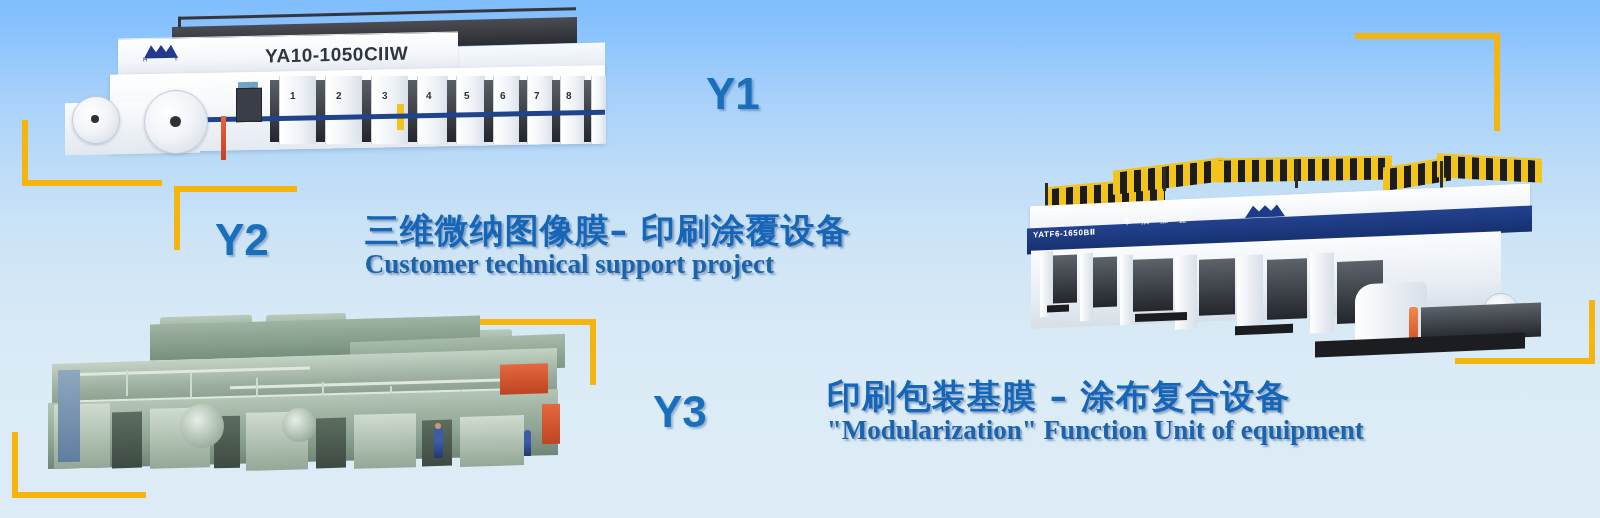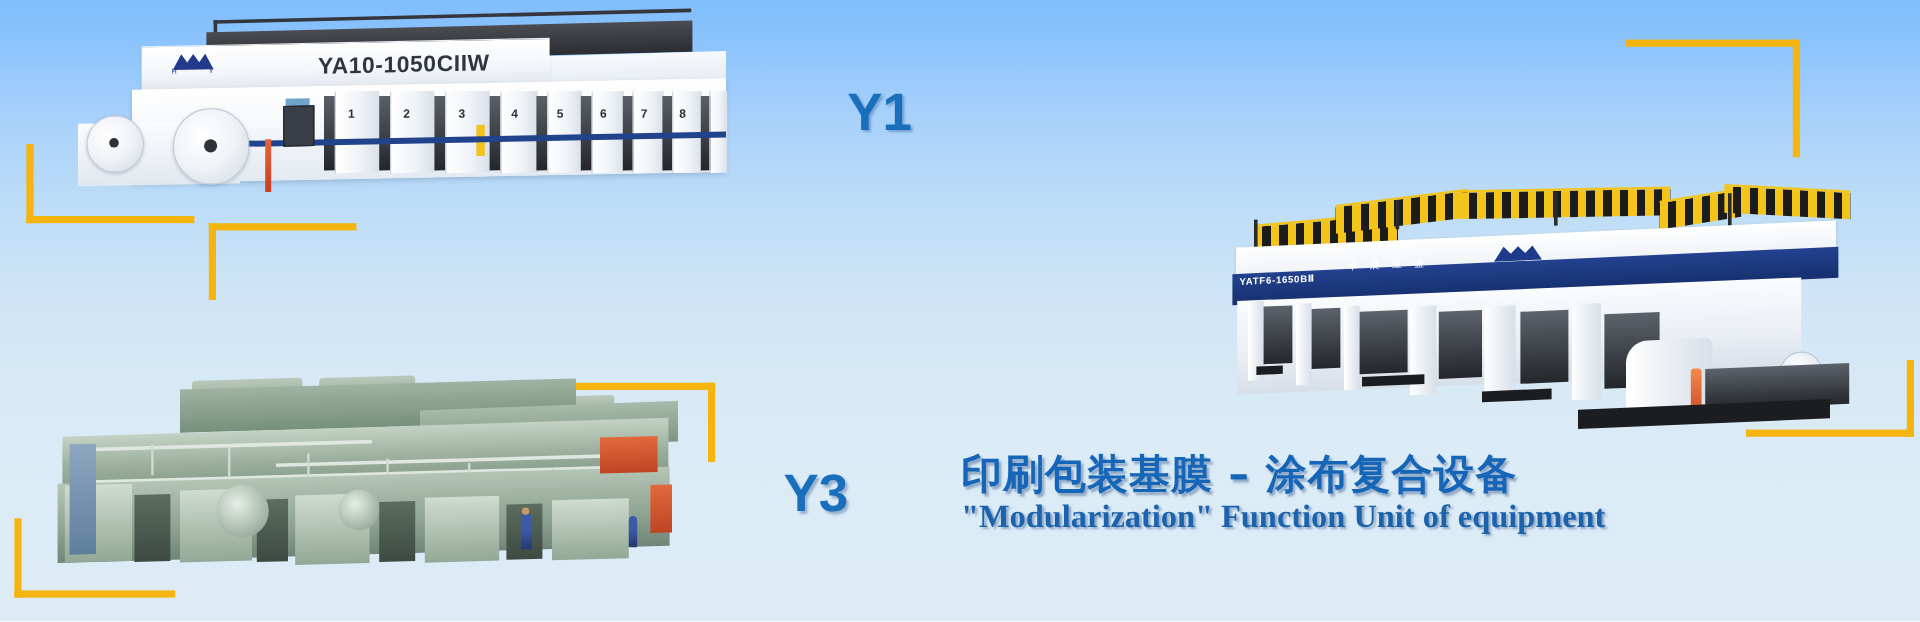--- a/index.html
+++ b/index.html
@@ -463,22 +463,29 @@
 
     <div class="mb-person" style="left:404px; top:120px;"></div>
     <div class="mb-head" style="left:405px; top:115px;"></div>
     <div class="mb-person" style="left:494px; top:122px; width:7px; height:26px;"></div>
   </div>
 
   <div class="row" style="left:706px; top:72px;">
     <div class="ycode">Y1</div>
   </div>
 
+  <div class="row" style="left:215px; top:218px;">
+    <div class="ycode">Y2</div>
+    <div class="textcol" style="margin-left:96px; margin-top:-6px;">
+      <div class="cn-title">三维微纳图像膜– 印刷涂覆设备</div>
+      <div class="en-title">Customer technical support project</div>
+    </div>
+  </div>
 
   <div class="row" style="left:653px; top:390px;">
     <div class="ycode">Y3</div>
-    <div class="textcol" style="margin-left:94px; margin-top:-12px;">
+    <div class="textcol" style="margin-left:120px; margin-top:-12px;">
       <div class="cn-title">印刷包装基膜 –  涂布复合设备</div>
       <div class="en-title">"Modularization" Function Unit of equipment</div>
     </div>
   </div>
 
 </div>
 
 </body></html>

